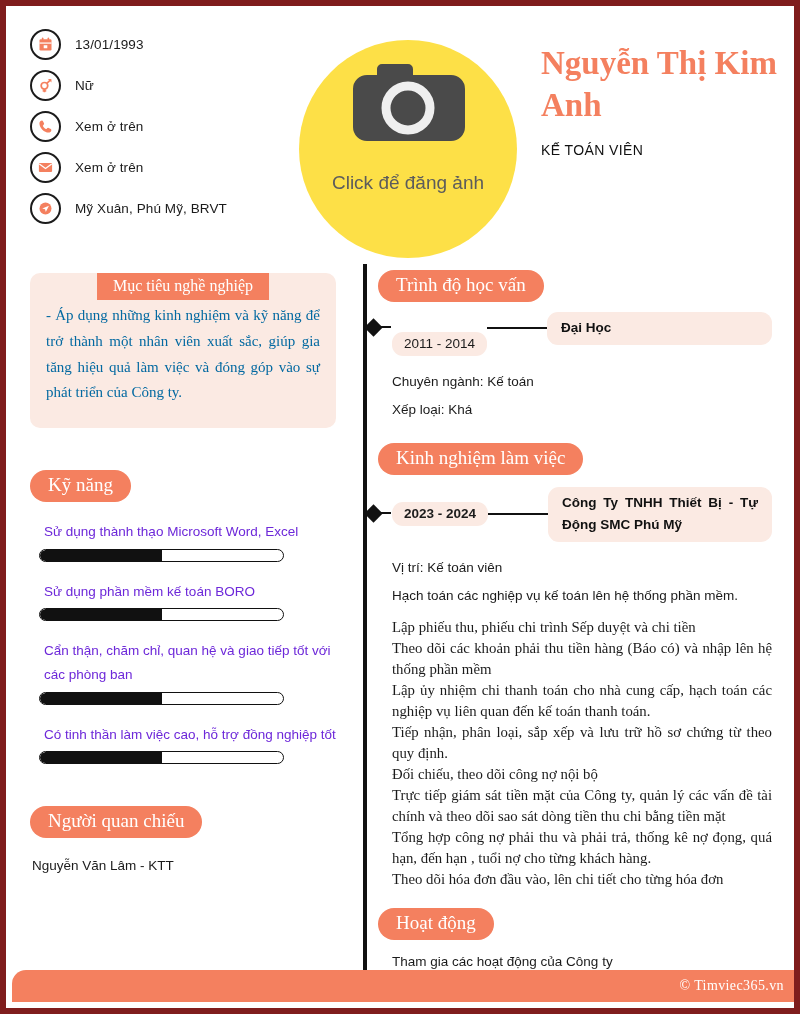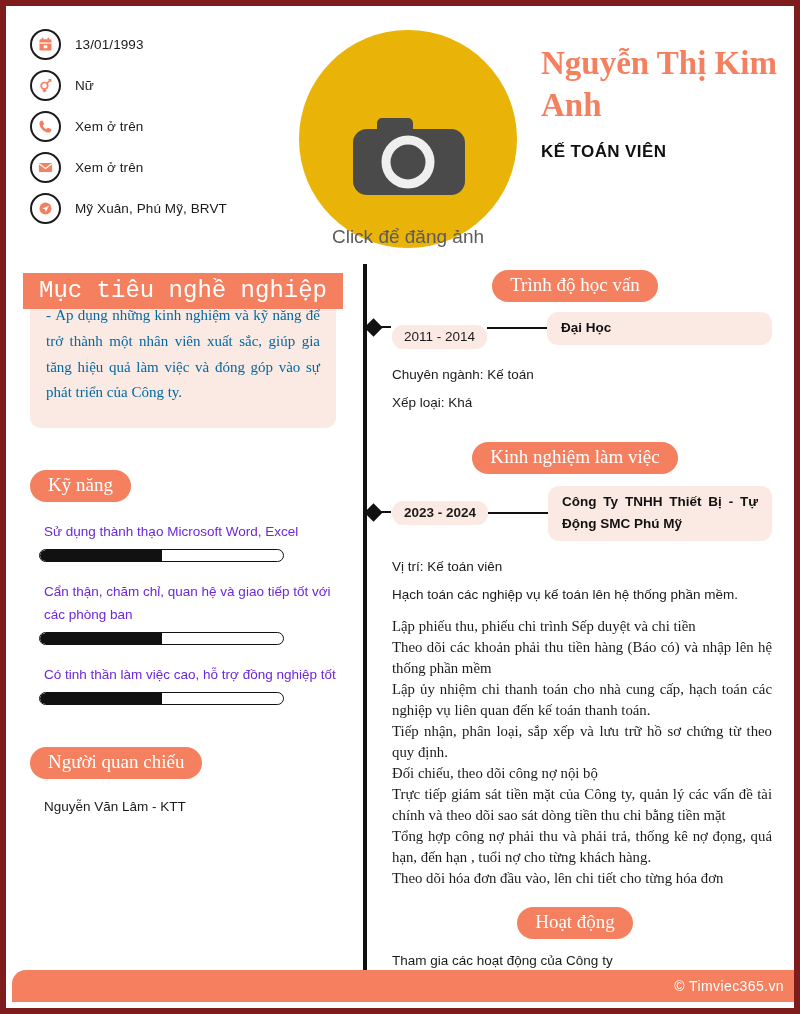--- a/index.html
+++ b/index.html
@@ -57,29 +57,29 @@
 
   .contact-text {
     font-size: 13.5px;
     color: #1b1b1b;
     letter-spacing: 0.1px;
   }
 
   .photo-circle {
     position: absolute;
     left: 293px;
-    top: 24px;
+    top: 34px;
     width: 218px;
     height: 218px;
     border-radius: 50%;
-    background: #eab308;
+    background: #fde047;
     display: flex;
     flex-direction: column;
     align-items: center;
-    justify-content: flex-end;
+    justify-content: flex-start;
   }
 
   .camera-glyph { margin-top: 10px; }
 
   .photo-label {
     font-size: 19px;
     color: #5c5c5c;
     margin-top: 14px;
   }
 
@@ -93,22 +93,22 @@
   .cv-name {
     font-family: "Liberation Serif", serif;
     font-size: 33px;
     font-weight: bold;
     color: #F4805F;
     line-height: 1.28;
   }
 
   .cv-title {
     margin-top: 16px;
-    font-size: 17px;
-    font-weight: bold;
+    font-size: 14px;
+    font-weight: normal;
     color: #111111;
     letter-spacing: 0.4px;
   }
 
   
   .columns {
     position: relative;
     display: flex;
   }
 
@@ -142,22 +142,22 @@
     margin-top: 14px;
   }
 
   .objective-badge {
     position: absolute;
     left: 50%;
     transform: translateX(-50%);
     top: 0;
     background: #F4805F;
     color: #ffffff;
-    font-family: Liberation Mono, monospace;
-    font-size: 24px;
+    font-family: Liberation Serif, serif;
+    font-size: 16px;
     padding: 4px 16px 5px 16px;
     white-space: nowrap;
     z-index: 3;
   }
 
   .objective-box {
     margin-top: 17px;
     background: #FBEAE3;
     border-radius: 10px;
     padding: 30px 16px 22px 16px;
@@ -178,21 +178,21 @@
     background: #F4805F;
     color: #ffffff;
     font-family: "Liberation Serif", serif;
     font-size: 19px;
     border-radius: 18px;
     padding: 4px 18px 6px 18px;
     white-space: nowrap;
   }
 
   .pill-center {
-    text-align: center;
+    text-align: left;
   }
 
   
   .skills-section { margin-top: 42px; }
 
   .skill-item { margin-top: 18px; }
 
   .skill-name {
     font-size: 13.5px;
     color: #6d28d9;
@@ -215,21 +215,21 @@
     height: 100%;
     background: #111111;
     border-radius: 6px 0 0 6px;
   }
 
   
   .reference-section { margin-top: 42px; }
 
   .reference-text {
     margin-top: 20px;
-    margin-left: 14px;
+    margin-left: 2px;
     font-size: 13.5px;
     color: #1b1b1b;
   }
 
   
   .right-section { margin-top: 14px; }
 
   .timeline-row {
     position: relative;
     display: flex;
@@ -259,21 +259,21 @@
 
   .date-chip {
     background: #FBEAE3;
     border-radius: 11px;
     padding: 4px 12px 5px 12px;
     font-size: 13.5px;
     color: #1b1b1b;
     white-space: nowrap;
     height: 24px;
     line-height: 15px;
-    margin-top: 13px;
+    margin-top: 20px;
   }
 
   .chip-line {
     flex: 0 0 60px;
     height: 2px;
     background: #111111;
     margin-top: 15px;
   }
 
   .title-chip {
@@ -320,21 +320,21 @@
     height: 32px;
     background: #F4805F;
     border-radius: 14px 0 0 0;
     display: flex;
     align-items: center;
     justify-content: flex-end;
     padding-right: 22px;
   }
 
   .footer-text {
-    font-family: Liberation Sans, sans-serif;
+    font-family: Liberation Serif, serif;
     font-size: 14px;
     color: #ffffff;
     letter-spacing: 0.4px;
   }
 </style>
 </head>
 <body>
 
 <div class="page">
 
@@ -432,20 +432,26 @@
       <div class="skills-section">
         <span class="pill">Kỹ năng</span>
 
         <div class="skill-item">
           <div class="skill-name">Sử dụng thành thạo Microsoft Word, Excel</div>
           <div class="skill-bar">
             <div class="skill-fill" style="width:50%"></div>
           </div>
         </div>
 
+        <div class="skill-item">
+          <div class="skill-name">Sử dụng phần mềm kế toán BORO</div>
+          <div class="skill-bar">
+            <div class="skill-fill" style="width:50%"></div>
+          </div>
+        </div>
 
         <div class="skill-item">
           <div class="skill-name">Cẩn thận, chăm chỉ, quan hệ và giao tiếp tốt với các phòng ban</div>
           <div class="skill-bar">
             <div class="skill-fill" style="width:50%"></div>
           </div>
         </div>
 
         <div class="skill-item">
           <div class="skill-name">Có tinh thần làm việc cao, hỗ trợ đồng nghiệp tốt</div>
@@ -476,21 +482,21 @@
           <span class="chip-line"></span>
           <span class="title-chip">Đại Học</span>
         </div>
 
         <div class="detail-block">
           <div class="detail-sans">Chuyên ngành: Kế toán</div>
           <div class="detail-sans">Xếp loại: Khá</div>
         </div>
       </div>
 
-      <div class="right-section" style="margin-top:26px;">
+      <div class="right-section" style="margin-top:20px;">
         <div class="pill-center">
           <span class="pill">Kinh nghiệm làm việc</span>
         </div>
 
         <div class="timeline-row" style="margin-top:12px;">
           <span class="tl-dot" style="top:20px;"></span>
           <span class="tl-connector" style="top:25px;"></span>
           <span class="date-chip" style="margin-top:15px;font-weight:bold;">2023 - 2024</span>
           <span class="chip-line" style="margin-top:26px;"></span>
           <span class="title-chip two-line">Công Ty TNHH Thiết Bị - Tự Động SMC Phú Mỹ</span>

